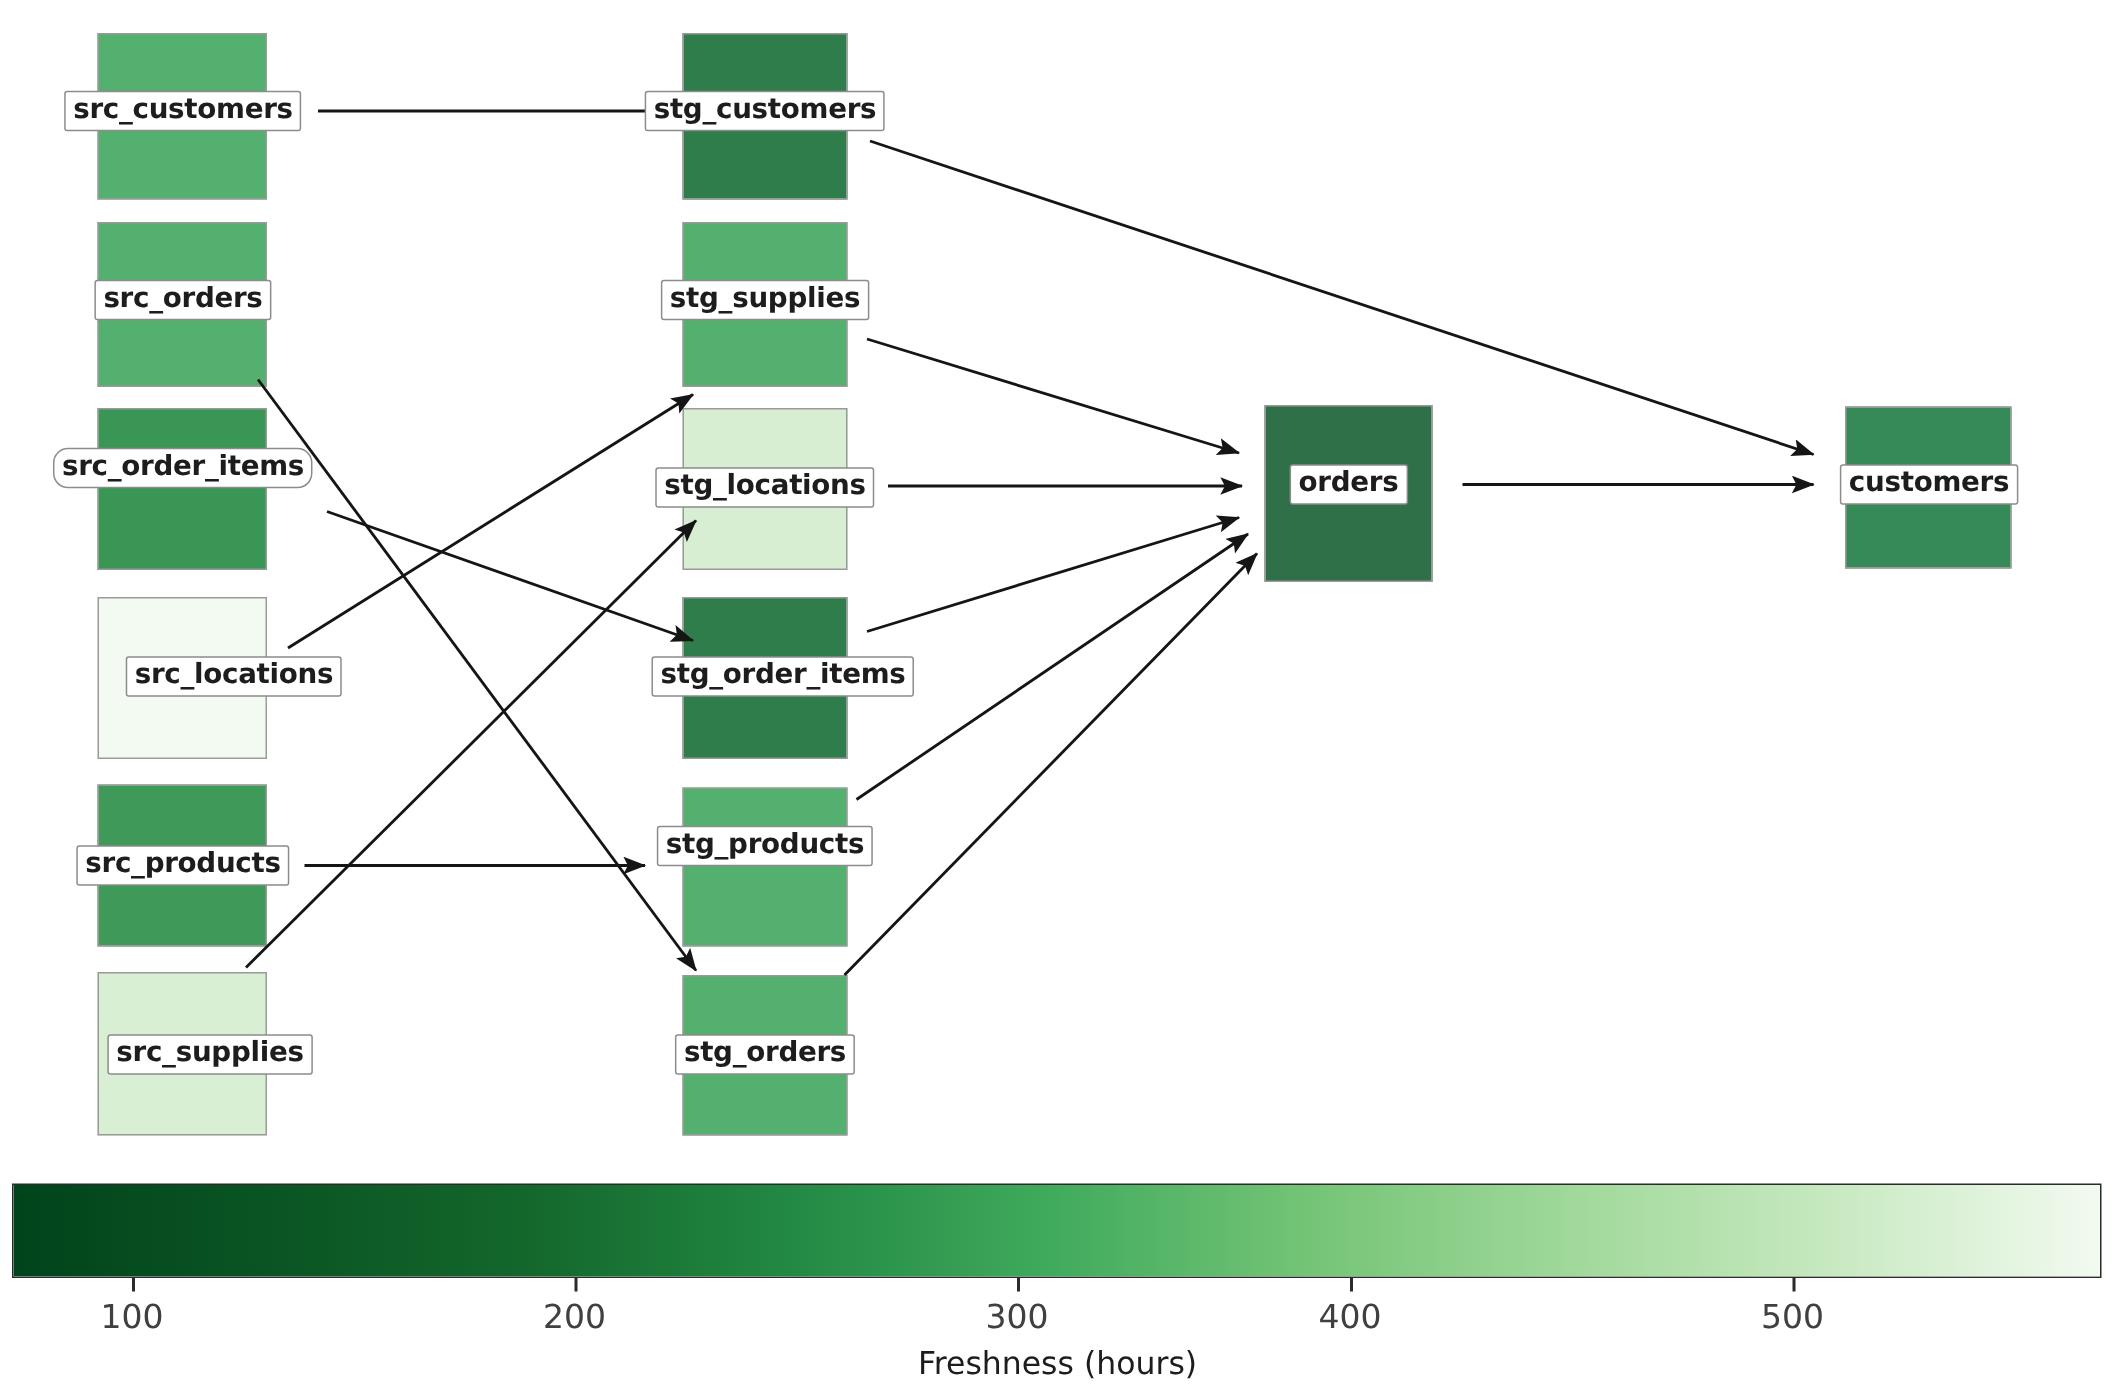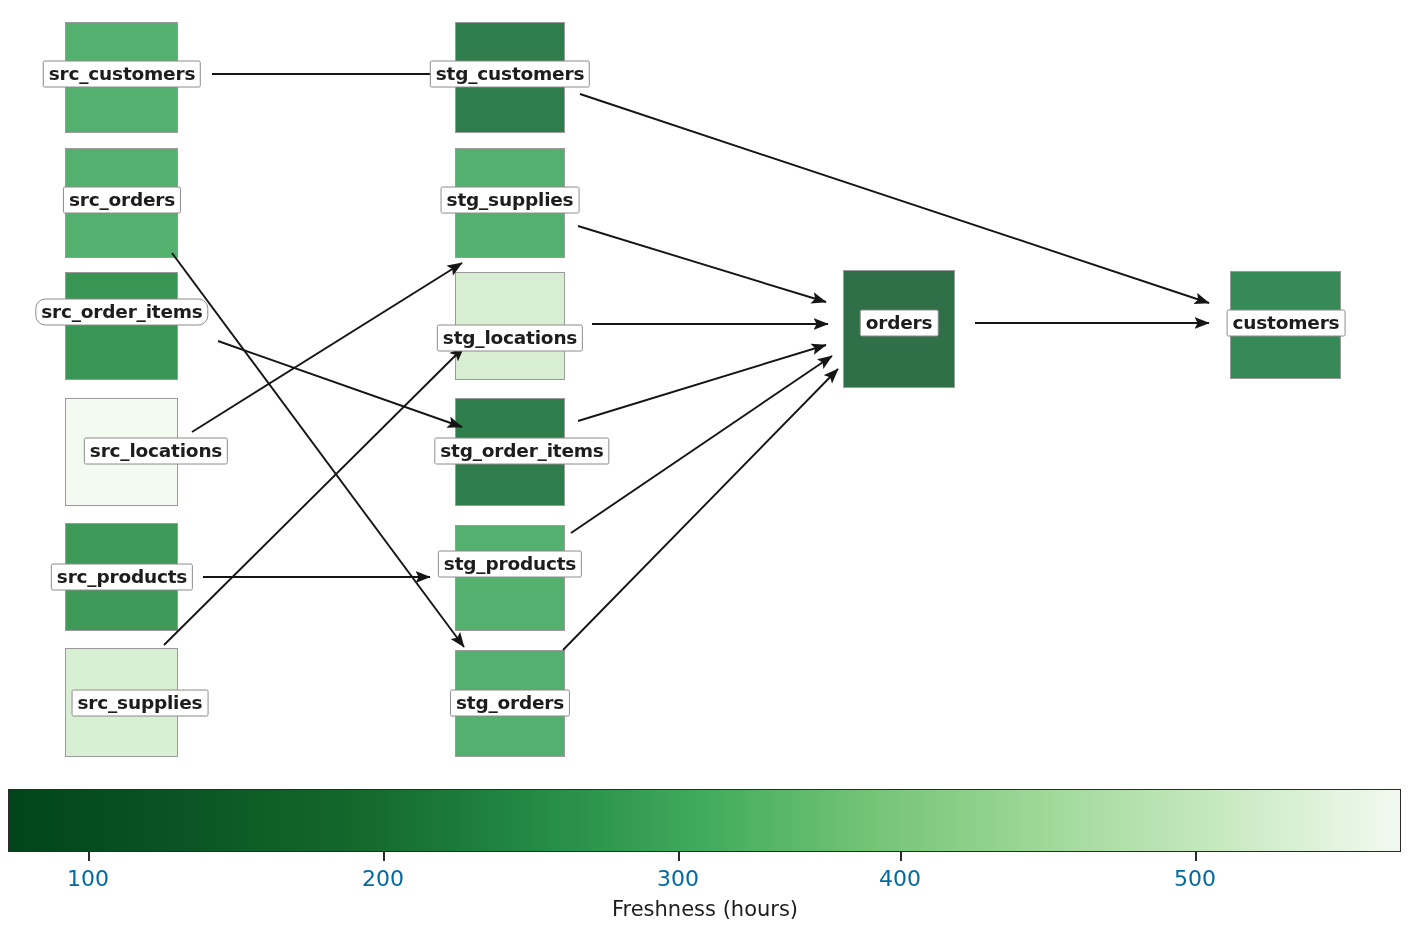--- a/index.html
+++ b/index.html
@@ -23,21 +23,21 @@
     line-height:1.08;
     z-index:30;
   }
 
   svg.edges{position:absolute;left:0;top:0;width:1410px;height:926px;z-index:10;pointer-events:none;}
 
   
   #colorbar-wrap{position:absolute;left:8px;top:789px;width:1393px;height:63px;border:1.6px solid #2b2b2b;box-sizing:border-box;}
   #colorbar-grad{width:100%;height:100%;}
   .cb-tick{position:absolute;width:1.6px;height:9px;background:#2b2b2b;top:852px;}
-  .cb-ticklabel{position:absolute;top:866px;transform:translateX(-50%);font-size:22px;color:#0369a1;}
+  .cb-ticklabel{position:absolute;top:866px;transform:translateX(-50%);font-size:22px;color:#404040;}
   #cb-title{position:absolute;top:897px;left:705px;transform:translateX(-50%);font-size:21px;color:#1d1d1d;}
 </style>
 </head>
 <body>
 
 <div id="root">
 
   <div id="nodes-layer">
       <div class="node" style="left: 65px; top: 22px; width: 113px; height: 111px; background: rgb(84, 176, 110);"></div>
       <div class="node" style="left: 65px; top: 148px; width: 113px; height: 110px; background: rgb(84, 176, 110);"></div>
@@ -80,21 +80,21 @@
 
   <div id="labels-layer">
       <div class="node-label" style="left: 122px; top: 74px;">src_customers</div>
       <div class="node-label" style="left: 122px; top: 200px;">src_orders</div>
       <div class="node-label" style="left: 122px; top: 312px; border-radius: 10px;">src_order_items</div>
       <div class="node-label" style="left: 122px; top: 451px; margin-left: 34px;">src_locations</div>
       <div class="node-label" style="left: 122px; top: 577px;">src_products</div>
       <div class="node-label" style="left: 140px; top: 703px;">src_supplies</div>
       <div class="node-label" style="left: 510px; top: 74px;">stg_customers</div>
       <div class="node-label" style="left: 510px; top: 200px;">stg_supplies</div>
-      <div class="node-label" style="left: 510px; top: 325px; margin-top: 13px;">stg_locations</div>
+      <div class="node-label" style="left: 510px; top: 325px;">stg_locations</div>
       <div class="node-label" style="left: 510px; top: 451px; margin-left: 12px;">stg_order_items</div>
       <div class="node-label" style="left: 510px; top: 564px;">stg_products</div>
       <div class="node-label" style="left: 510px; top: 703px; text-align: center;">stg_orders</div>
       <div class="node-label" style="left: 899px; top: 323px;">orders</div>
       <div class="node-label" style="left: 1286px; top: 323px;">customers</div>
     </div>
 
   <div id="colorbar-wrap">
     <svg id="colorbar-grad" preserveAspectRatio="none" viewBox="0 0 100 10">
       <defs>

